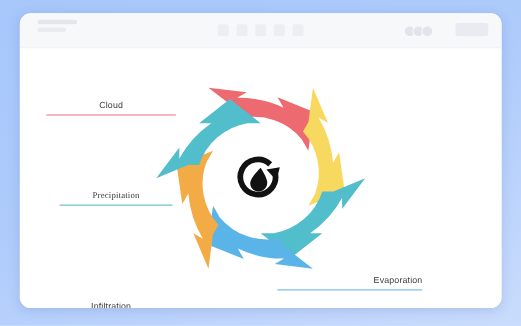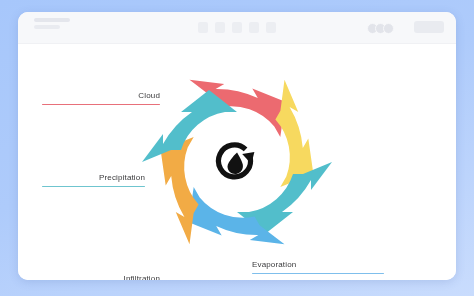--- a/index.html
+++ b/index.html
@@ -148,30 +148,30 @@
   .label-text {
     display: block;
     padding-bottom: 4px;
   }
   .label-rule {
     display: block;
     height: 1px;
     border-radius: 1px;
   }
 
-  .label-left  { text-align: right; }
+  .label-left  { text-align: center; }
   .label-right { text-align: left; }
 
   
   .pos-cloud         { left: 24px;  top: 47px;  width: 118px; }
-  .pos-precipitation { left: 24px;  top: 129px; width: 103px; }
+  .pos-precipitation { left: 36px;  top: 129px; width: 103px; font-family: Liberation Serif, serif; }
   .pos-infiltration  { left: 24px;  top: 230px; width: 118px; }
   .pos-condensation  { left: 279px; top: 47px;  width: 124px; }
   .pos-sunlight      { left: 302px; top: 132px; width: 121px; }
-  .pos-evaporation   { left: 234px; top: 216px; width: 132px; }
+  .pos-evaporation   { left: 234px; top: 206px; width: 132px; text-align: right; }
 </style>
 </head>
 <body>
 
 <div class="desktop-frame">
 
   <div class="app-window">
 
     <div class="window-header">
 

